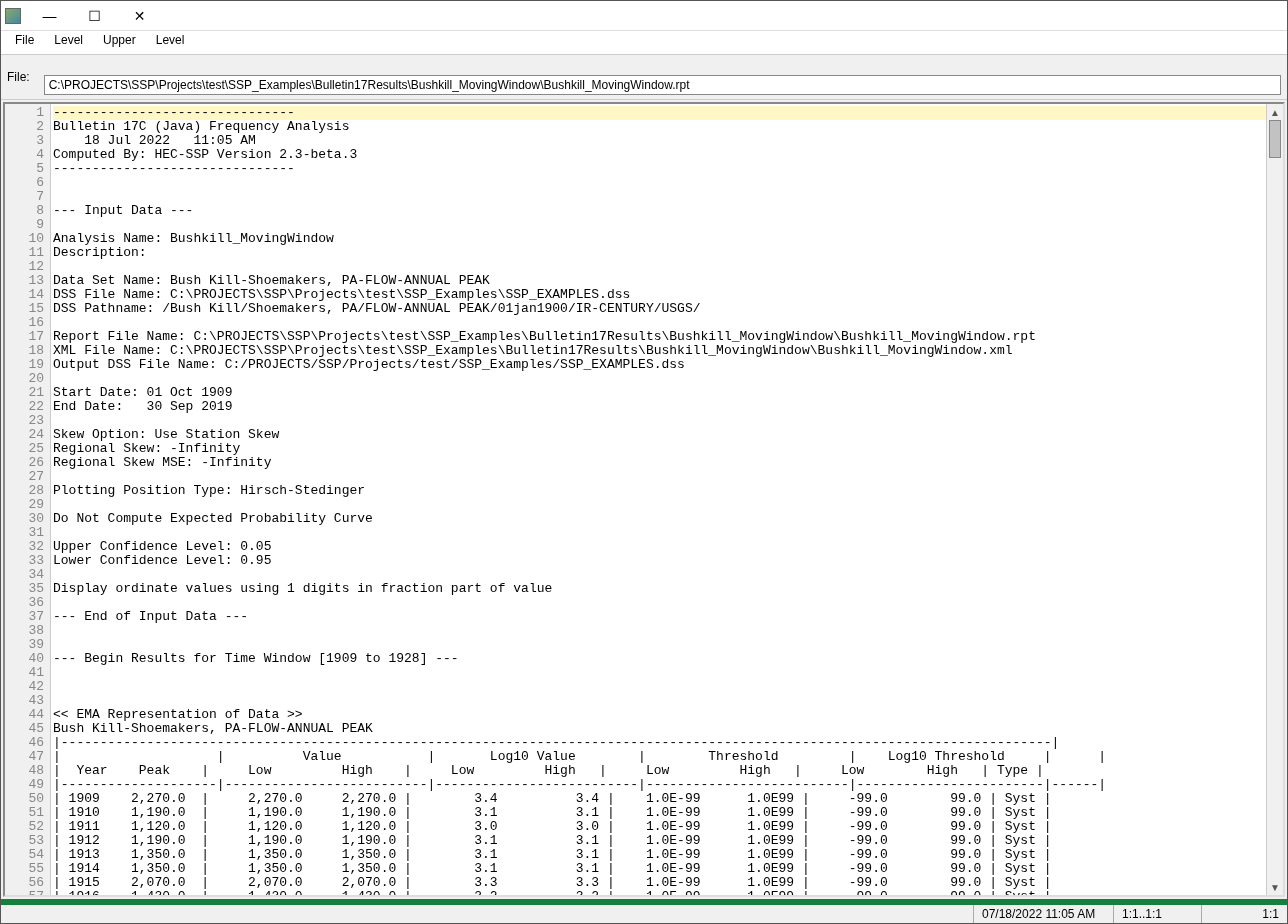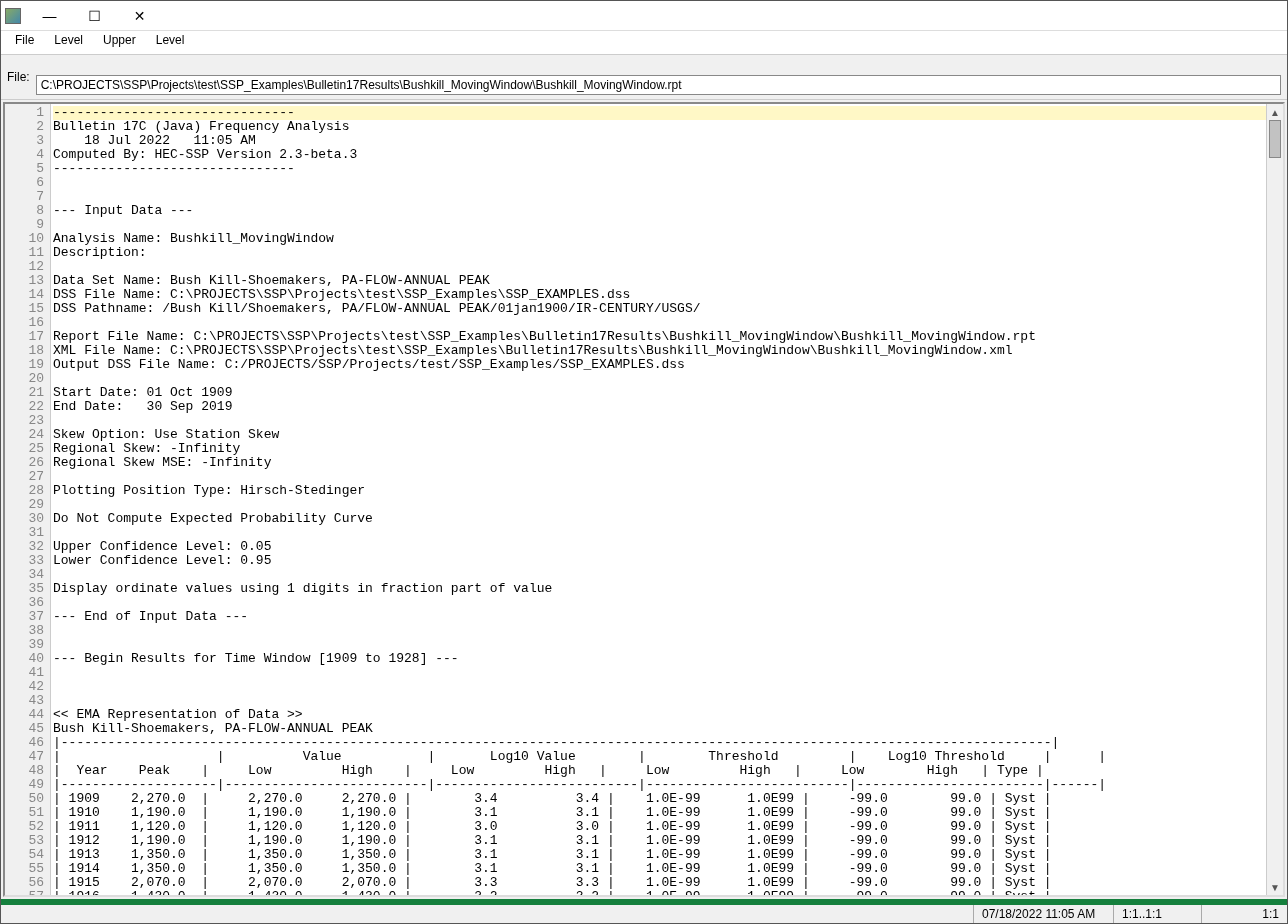--- a/index.html
+++ b/index.html
@@ -41,21 +41,21 @@
   gap: 0;
 }
 .menubar .menu-item { padding: 2px 10px; font-size: 12px; }
 
 .file-bar {
   display: flex;
   align-items: center;
   padding: 4px 6px;
   background: #f0f0f0;
   border-bottom: 1px solid #ccc;
-  gap: 6px;
+  gap: 14px;
 }
 .file-bar label { font-size: 12px; }
 .file-bar input {
   flex: 1;
   height: 20px;
   padding: 2px 4px;
   font-size: 12px;
   border: 1px solid #888;
   background: #fff;
   font-family: inherit;

